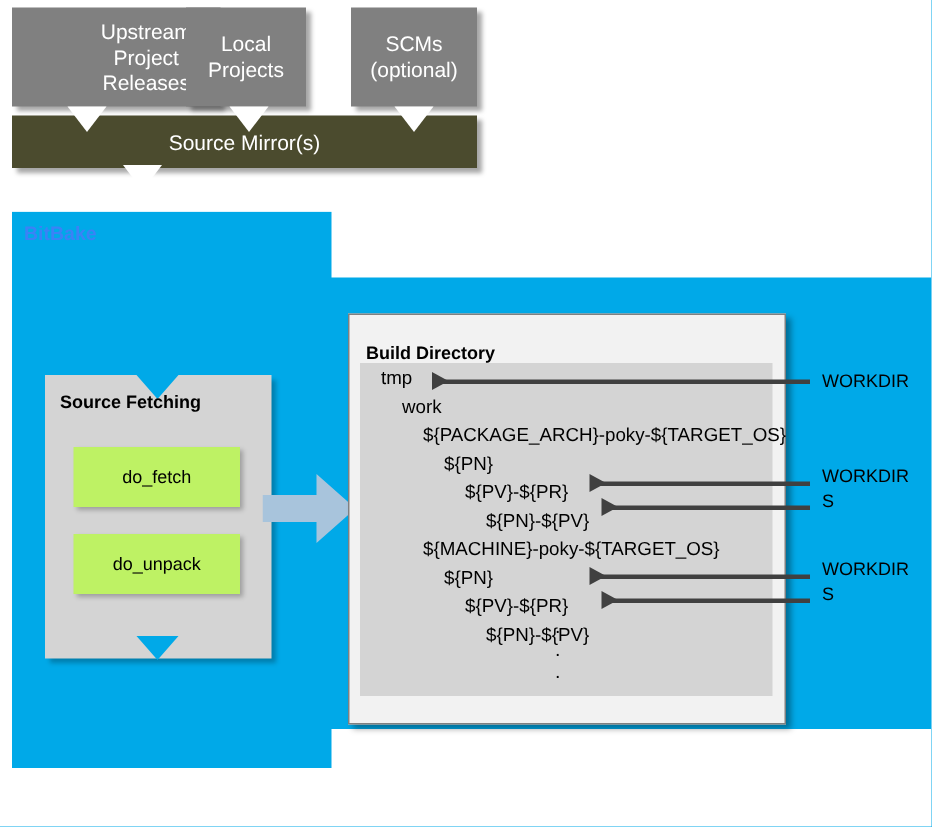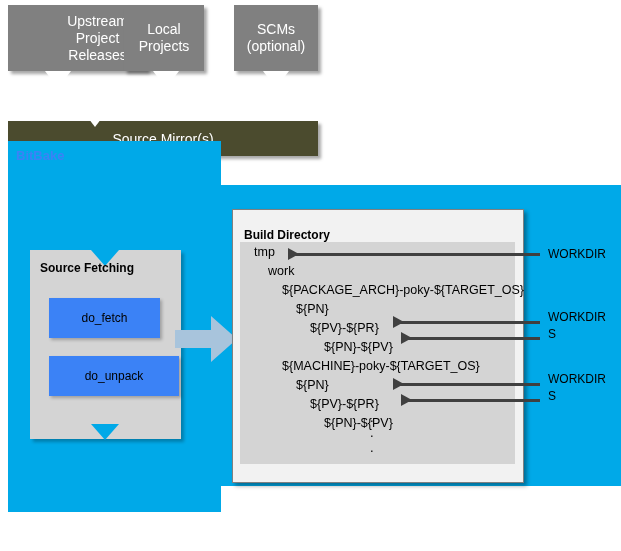--- a/index.html
+++ b/index.html
@@ -27,21 +27,20 @@
   #src-local{left:124px;top:5px;width:80px;height:66px;}
   #src-scms{left:234px;top:5px;width:84px;height:66px;}
 
   .mirror-bar{
     position:absolute;left:8px;top:77px;width:310px;height:35px;
     background:#4B4B2E;
     color:#ffffff;
     font-size:14px;
     display:flex;align-items:center;justify-content:center;
     box-shadow:3px 3px 3px rgba(0,0,0,0.35);
-    margin-top:44px;
   }
 
   
   .notch{
     position:absolute;
     width:0;height:0;
     border-left:13px solid transparent;
     border-right:13px solid transparent;
     border-top:17px solid #ffffff;
   }
@@ -66,28 +65,28 @@
     position:absolute;left:30px;top:250px;width:151px;height:189px;
     background:#D4D4D4;
     box-shadow:3px 3px 3px rgba(0,0,0,0.25);
   }
   .fetch-title{
     position:absolute;left:40px;top:261px;
     font-size:12px;font-weight:bold;color:#000000;
   }
   .task-box{
     position:absolute;
-    background:#3b82f6;
+    background:#bef264;
     color:#000000;
     font-size:12px;
     display:flex;align-items:center;justify-content:center;
     box-shadow:2px 2px 3px rgba(0,0,0,0.25);
   }
   #task-fetch{left:49px;top:298px;width:111px;height:40px;}
-  #task-unpack{left:49px;top:356px;width:130px;height:40px;}
+  #task-unpack{left:49px;top:356px;width:111px;height:40px;}
 
   
   .blue-notch{
     position:absolute;width:0;height:0;
     border-left:14px solid transparent;
     border-right:14px solid transparent;
     border-top:16px solid #00A9E8;
   }
   #fetch-notch-top{left:91px;top:250px;}
   #fetch-notch-bot{left:91px;top:424px;}

